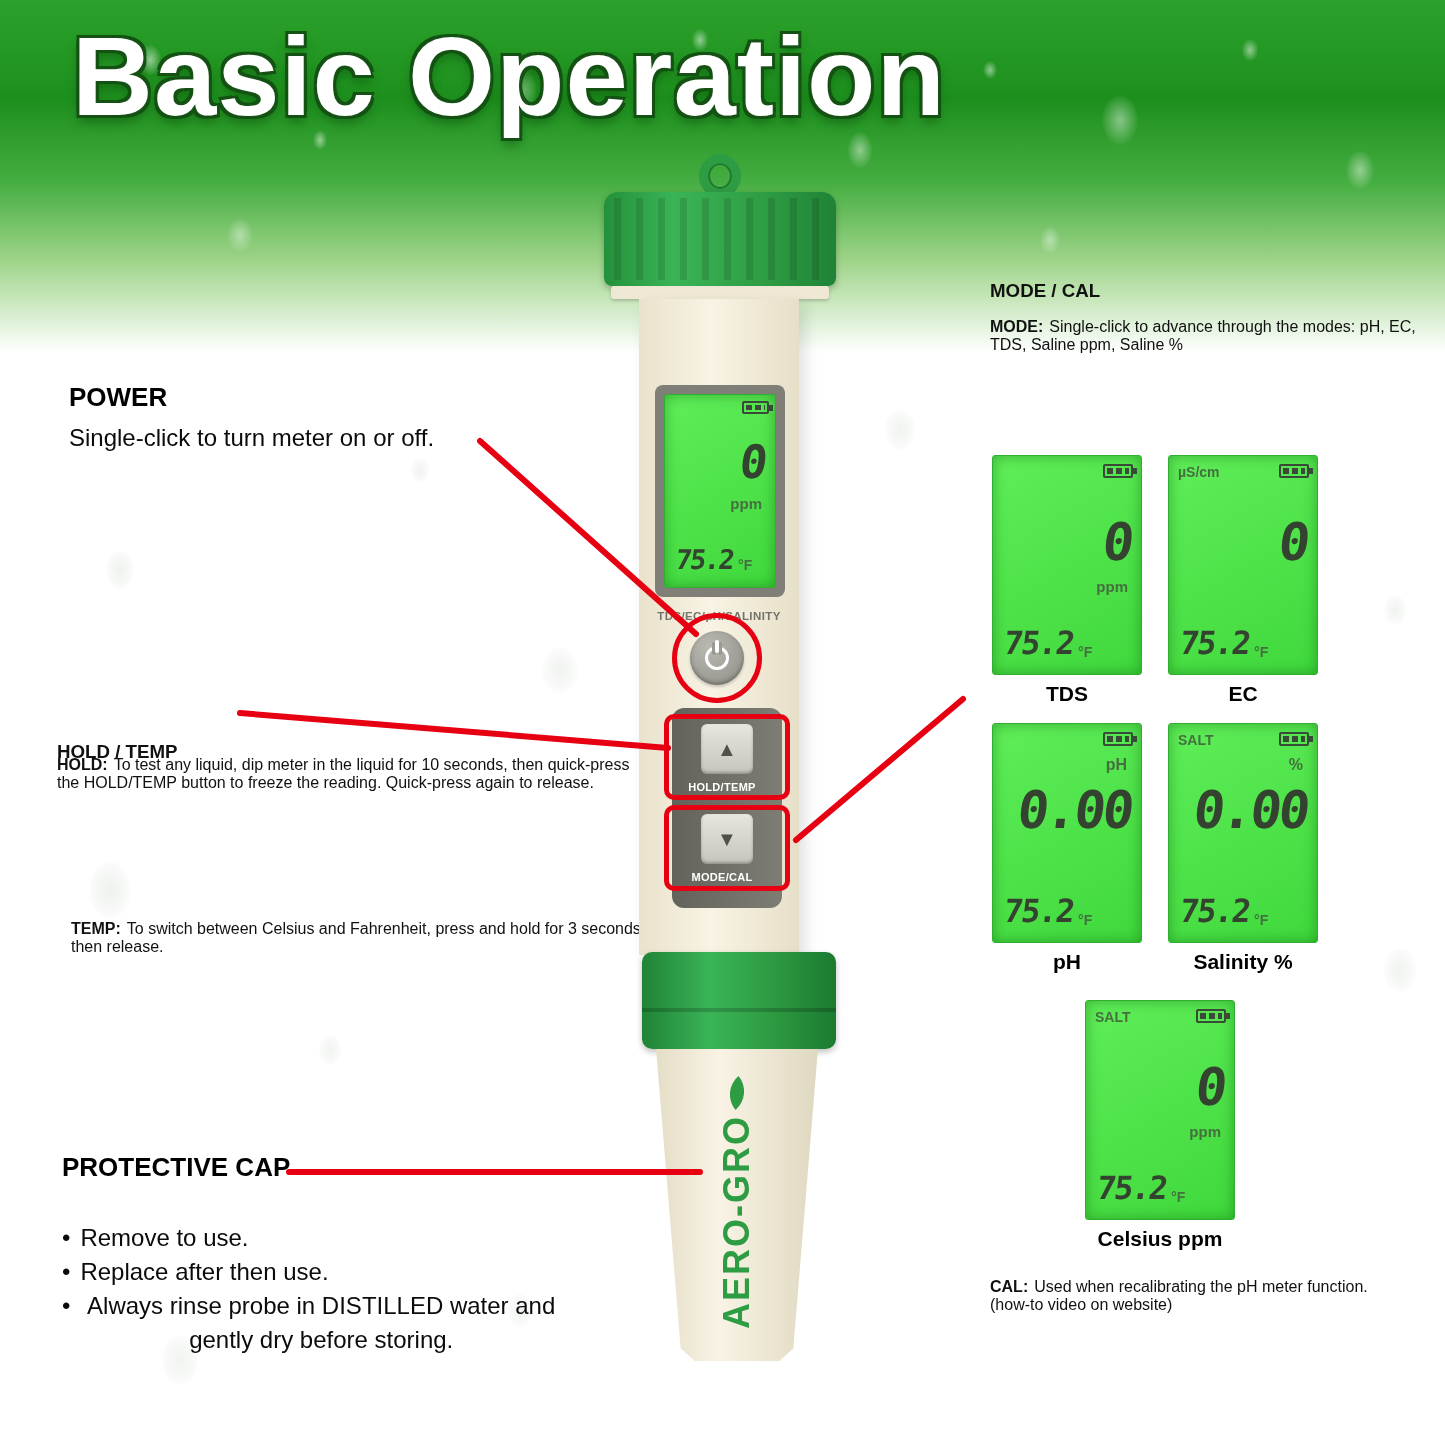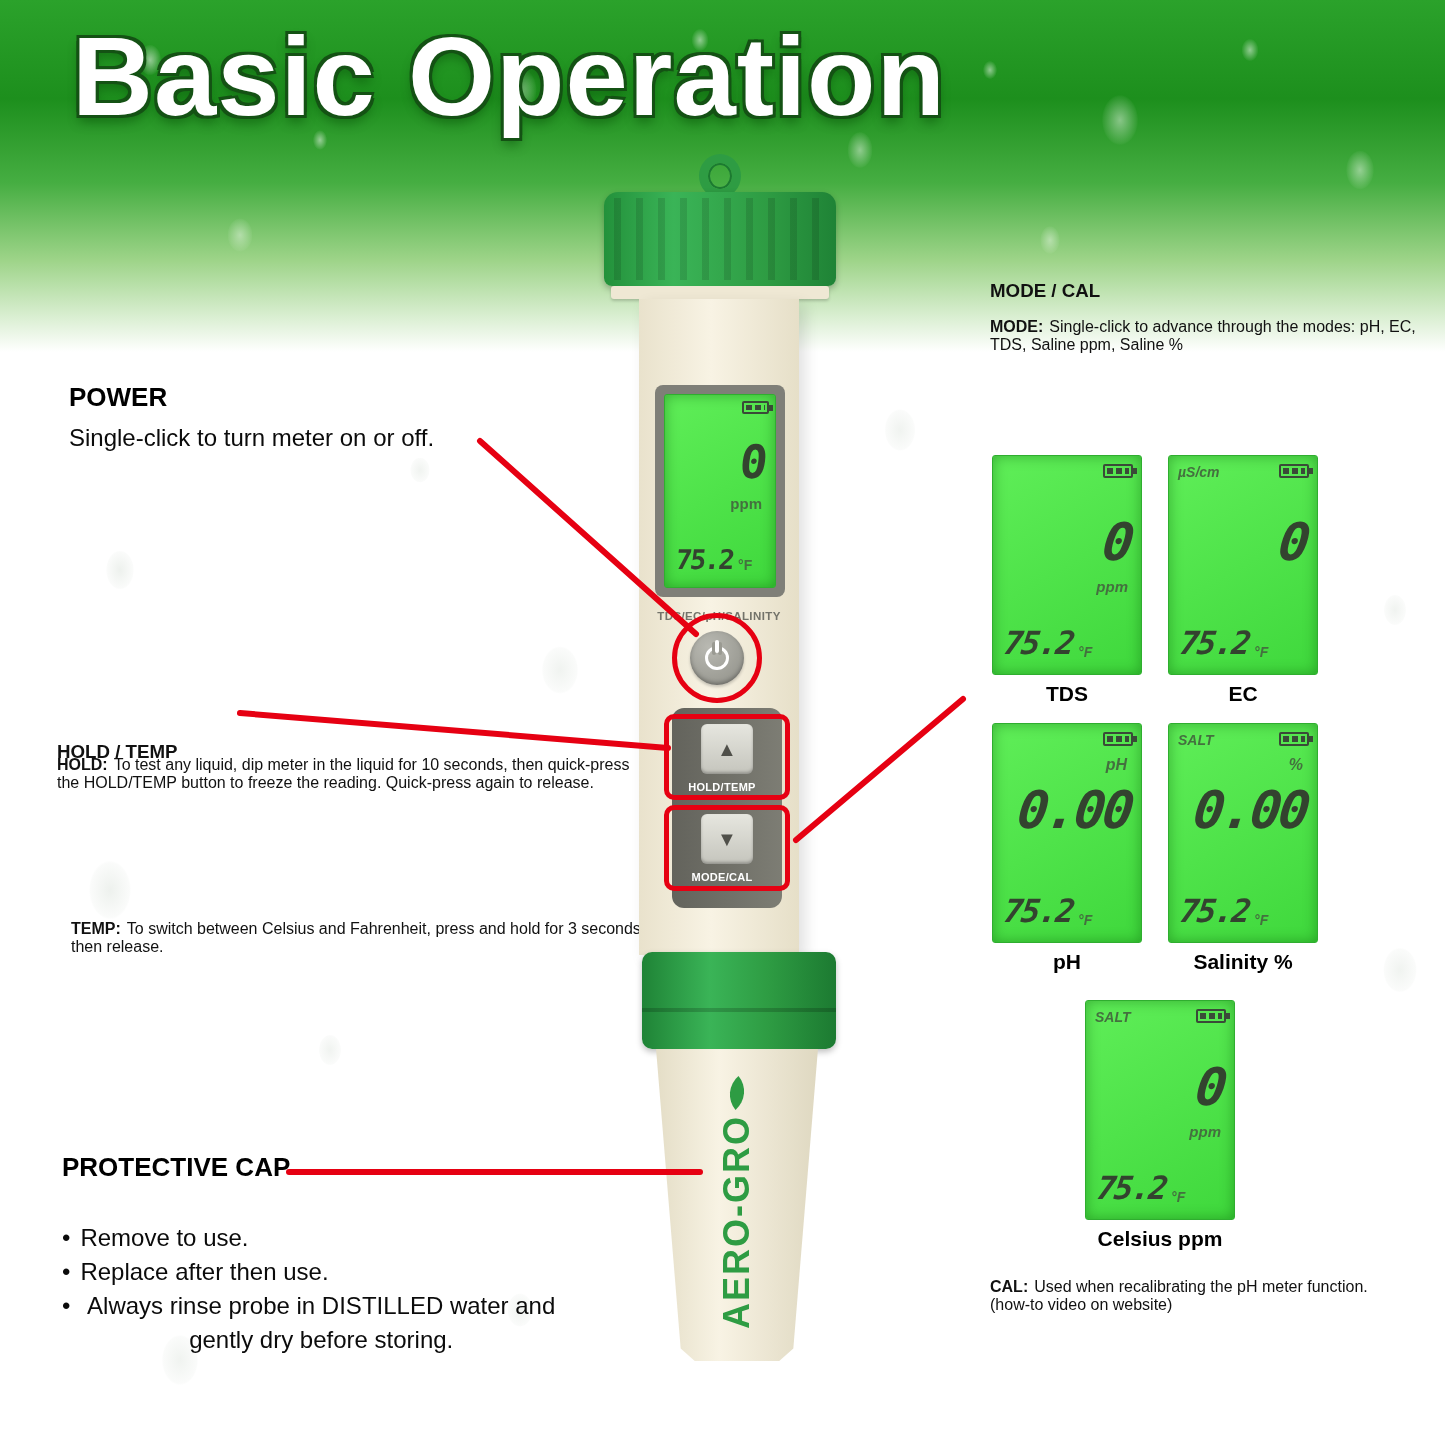--- a/index.html
+++ b/index.html
@@ -193,21 +193,21 @@
   .brand-logo {
     position:absolute; left:649px; top:1062px; width:176px; height:286px;
     display:flex; align-items:center; justify-content:center; pointer-events:none;
   }
   .brand-rotated { transform:rotate(-90deg); display:flex; align-items:center; gap:10px; white-space:nowrap; }
   .brand-text { font-size:36px; font-weight:bold; letter-spacing:2px; color:var(--brand_green,#2e9c43); }
   .leaf-icon { width:24px; height:24px; background:var(--brand_green,#2e9c43); border-radius:0 100% 0 100%; transform:rotate(-40deg); }
 
   
   .screen { position:absolute; width:150px; }
-  .screen .lcd { width:150px; height:220px;font-style:italic; }
+  .screen .lcd { width:150px; height:220px; }
   .screen-label { margin-top:7px; text-align:center; font-weight:bold; font-size:21px; color:#000; }
   .scr-1 { left:992px;  top:455px; }
   .scr-2 { left:1168px; top:455px; }
   .scr-3 { left:992px;  top:723px; }
   .scr-4 { left:1168px; top:723px; }
   .scr-5 { left:1085px; top:1000px; }
 
   
   .overlay { position:absolute; inset:0; pointer-events:none; }
 </style>

